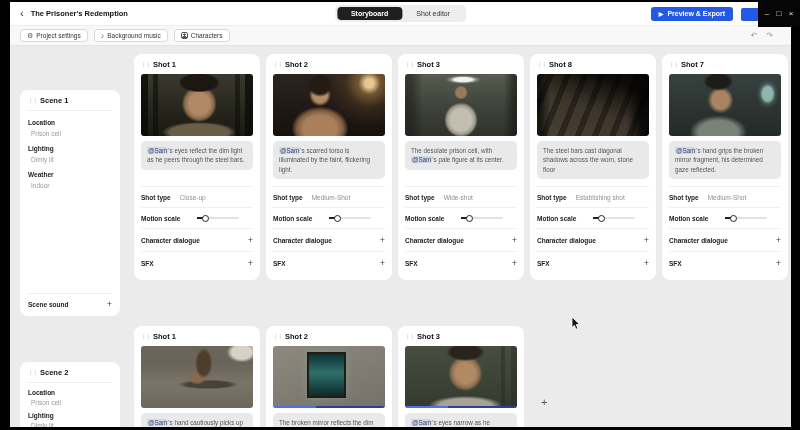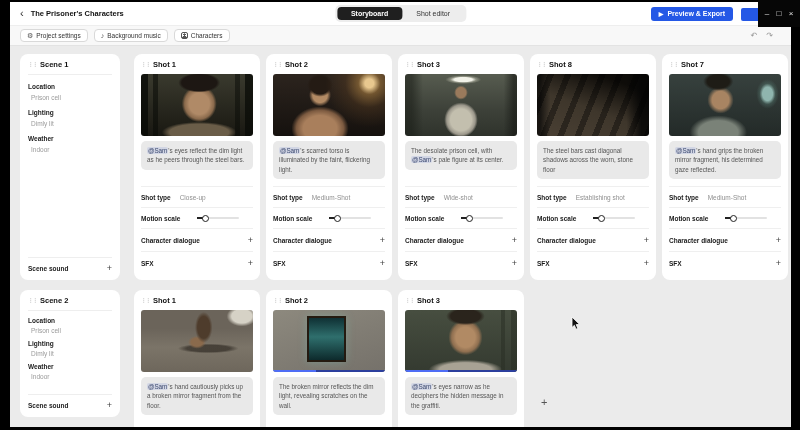--- a/index.html
+++ b/index.html
@@ -41,21 +41,21 @@
   .ic-characters { width:7px; height:7px; border:1px solid #555; border-radius:2px;
      background: radial-gradient(circle at 50% 32%, #555 1px, transparent 1.3px),
                  radial-gradient(circle at 50% 105%, #555 2.4px, transparent 2.7px); }
   .hist { margin-left:auto; display:flex; gap:9px; margin-right:8px; color:#9a9a9a; font-size:8px; }
 
   
   .content { position:relative; padding:8px 4px 0 10px; height:381px; overflow:hidden; }
   .scene-row { display:flex; gap:6px; margin-bottom:10px; align-items:flex-start; }
 
   .panel { width:100px; background:#fff; border-radius:8px; padding:6px 8px 7px;
-           display:flex; flex-direction:column; margin-right:8px; flex:none; }
+           display:flex; flex-direction:column; margin-right:8px; flex:none;margin-top:36px; }
   .panel.h1 { height:226px; }
   .panel.h2 { height:127px; }
   .phead { display:flex; align-items:center; gap:3px; font-size:7.5px; font-weight:bold; color:#111;
            border-bottom:1px solid #eee; padding-bottom:5px; }
   .drag { color:#b9b9b9; font-size:5.5px; letter-spacing:-1px; line-height:1; }
   .fld-l { font-size:6.5px; font-weight:bold; color:#222; margin-top:8px; }
   .fld-v { font-size:6.5px; color:#9a9a9a; margin-top:4px; padding-left:3px; }
   .panel.h2 .fld-l { margin-top:6px; } .panel.h2 .fld-v { margin-top:3px; }
   .sound { margin-top:auto; border-top:1px solid #eee; padding-top:6px;
            display:flex; justify-content:space-between; align-items:center; }
@@ -141,21 +141,21 @@
 
   .cursor { position:absolute; left:571px; top:317px; z-index:60; }
 </style>
 </head>
 <body>
 
 <div class="window">
 
   <div class="hdr">
     <span class="back">‹</span>
-    <span class="title">The Prisoner's Characters</span>
+    <span class="title">The Prisoner's Redemption</span>
     <div class="seg">
       <span class="tab active">Storyboard</span>
       <span class="tab">Shot editor</span>
     </div>
     <div class="btn-preview">
       <span class="play">▶</span>
       <span>Preview &amp; Export</span>
     </div>
     <div class="export-badge"></div>
   </div>

